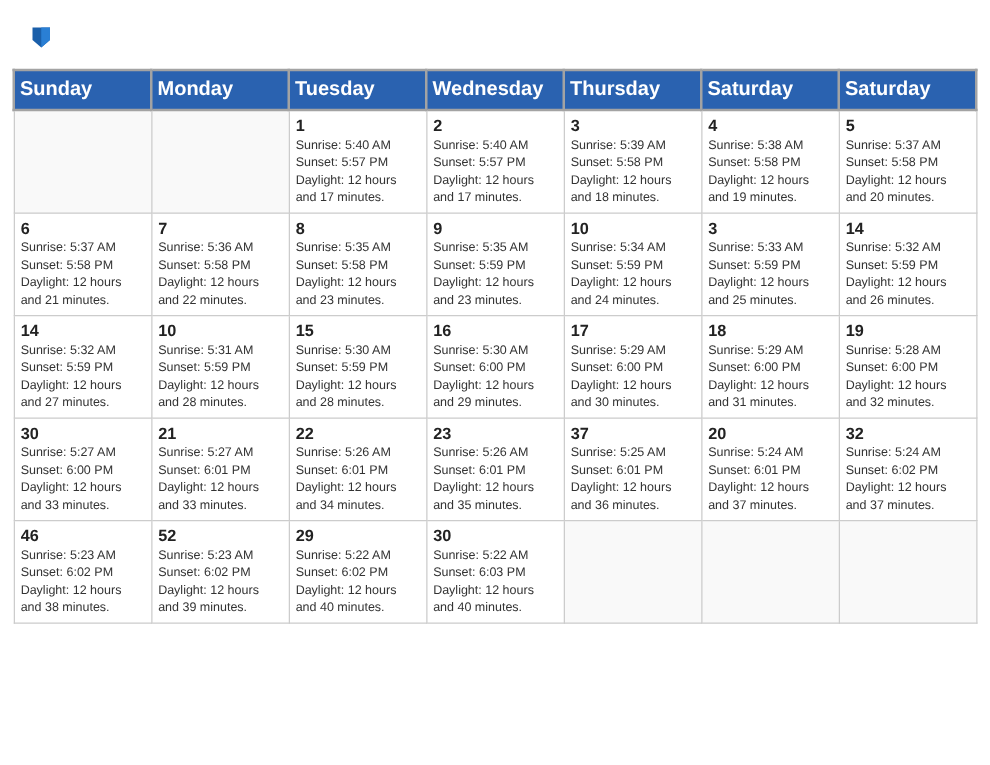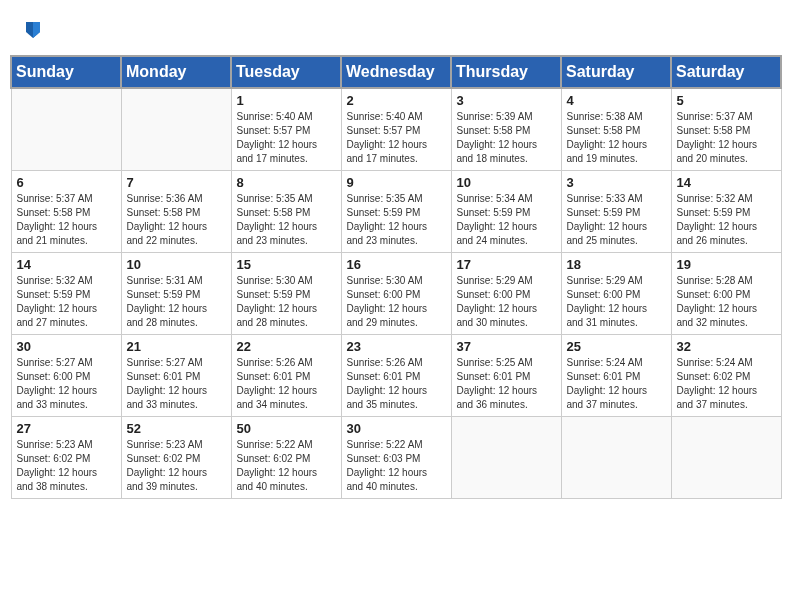--- a/index.html
+++ b/index.html
@@ -217,39 +217,39 @@
         </td>
         <td>
           <div class="day-num">23</div>
           <div class="day-info">Sunrise: 5:26 AM<br>Sunset: 6:01 PM<br>Daylight: 12 hours and 35 minutes.</div>
         </td>
         <td>
           <div class="day-num">37</div>
           <div class="day-info">Sunrise: 5:25 AM<br>Sunset: 6:01 PM<br>Daylight: 12 hours and 36 minutes.</div>
         </td>
         <td>
-          <div class="day-num">25</div>
+          <div class="day-num">20</div>
           <div class="day-info">Sunrise: 5:24 AM<br>Sunset: 6:01 PM<br>Daylight: 12 hours and 37 minutes.</div>
         </td>
         <td>
           <div class="day-num">32</div>
           <div class="day-info">Sunrise: 5:24 AM<br>Sunset: 6:02 PM<br>Daylight: 12 hours and 37 minutes.</div>
         </td>
       </tr>
       <tr>
         <td>
-          <div class="day-num">27</div>
+          <div class="day-num">46</div>
           <div class="day-info">Sunrise: 5:23 AM<br>Sunset: 6:02 PM<br>Daylight: 12 hours and 38 minutes.</div>
         </td>
         <td>
           <div class="day-num">52</div>
           <div class="day-info">Sunrise: 5:23 AM<br>Sunset: 6:02 PM<br>Daylight: 12 hours and 39 minutes.</div>
         </td>
         <td>
-          <div class="day-num">50</div>
+          <div class="day-num">29</div>
           <div class="day-info">Sunrise: 5:22 AM<br>Sunset: 6:02 PM<br>Daylight: 12 hours and 40 minutes.</div>
         </td>
         <td>
           <div class="day-num">30</div>
           <div class="day-info">Sunrise: 5:22 AM<br>Sunset: 6:03 PM<br>Daylight: 12 hours and 40 minutes.</div>
         </td>
         <td class="empty-cell"></td>
         <td class="empty-cell"></td>
         <td class="empty-cell"></td>
       </tr>

